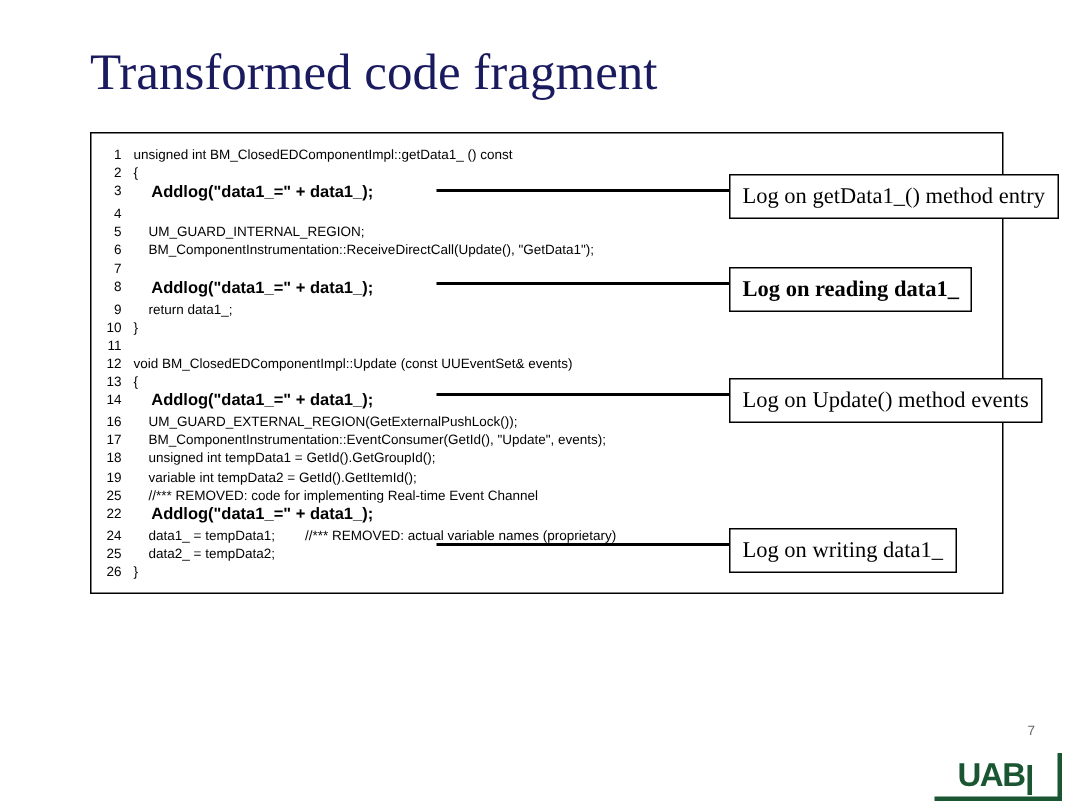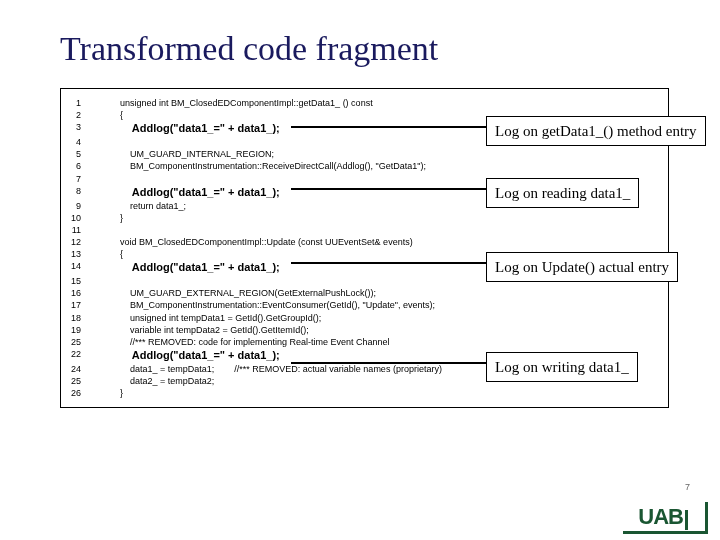--- a/index.html
+++ b/index.html
@@ -37,21 +37,20 @@
   .lineno {
     width: 22px;
     text-align: right;
     padding-right: 8px;
     color: #000;
     flex-shrink: 0;
   }
   .code {
     white-space: pre;
     flex-grow: 1;
-    margin-left: 31px;
   }
   .bold-line {
     font-weight: bold;
     font-size: 11px;
   }
   .callout {
     position: absolute;
     border: 1.5px solid #000;
     background: #fff;
     padding: 4px 8px;
@@ -121,21 +120,21 @@
     <div class="code-row">
         <span class="lineno">4</span>
         <span class="code"></span>
       </div>
     <div class="code-row">
         <span class="lineno">5</span>
         <span class="code">    UM_GUARD_INTERNAL_REGION;</span>
       </div>
     <div class="code-row">
         <span class="lineno">6</span>
-        <span class="code">    BM_ComponentInstrumentation::ReceiveDirectCall(Addlog(), "GetData1");</span>
+        <span class="code">    BM_ComponentInstrumentation::ReceiveDirectCall(Update(), "GetData1");</span>
       </div>
     <div class="code-row">
         <span class="lineno">7</span>
         <span class="code"></span>
       </div>
     <div class="code-row">
         <span class="lineno">8</span>
         <span class="code bold-line">    Addlog("data1_=" + data1_);</span>
       </div>
     <div class="code-row">
@@ -154,24 +153,20 @@
         <span class="lineno">12</span>
         <span class="code">void BM_ClosedEDComponentImpl::Update (const UUEventSet&amp; events)</span>
       </div>
     <div class="code-row">
         <span class="lineno">13</span>
         <span class="code">{</span>
       </div>
     <div class="code-row">
         <span class="lineno">14</span>
         <span class="code bold-line">    Addlog("data1_=" + data1_);</span>
-      </div>
-    <div class="code-row">
-        <span class="lineno">15</span>
-        <span class="code"></span>
       </div>
     <div class="code-row">
         <span class="lineno">16</span>
         <span class="code">    UM_GUARD_EXTERNAL_REGION(GetExternalPushLock());</span>
       </div>
     <div class="code-row">
         <span class="lineno">17</span>
         <span class="code">    BM_ComponentInstrumentation::EventConsumer(GetId(), "Update", events);</span>
       </div>
     <div class="code-row">
@@ -202,22 +197,22 @@
         <span class="lineno">26</span>
         <span class="code">}</span>
       </div>
 
     <div class="conn" style="top:37px; left:230px; width:195px;"></div>
     <div class="conn" style="top:99px; left:230px; width:195px;"></div>
     <div class="conn" style="top:173px; left:230px; width:195px;"></div>
     <div class="conn" style="top:273px; left:230px; width:195px;"></div>
 
     <div class="callout" style="top:27px; left:425px;">Log on getData1_() method entry</div>
-    <div class="callout" style="top:89px; left:425px;">Log on reading data1_</div>
-    <div class="callout" style="top:163px; left:425px;">Log on Update() actual entry</div>
+    <div class="callout" style="top:89px; left:425px;font-weight:bold;">Log on reading data1_</div>
+    <div class="callout" style="top:163px; left:425px;">Log on Update() method events</div>
     <div class="callout" style="top:263px; left:425px;">Log on writing data1_</div>
   </div>
 </div>
 
 <div class="pagenum">7</div>
 
 <div class="logo-border"></div>
 <div class="logo">
   <span>UAB</span><span class="bar"></span>
 </div>

